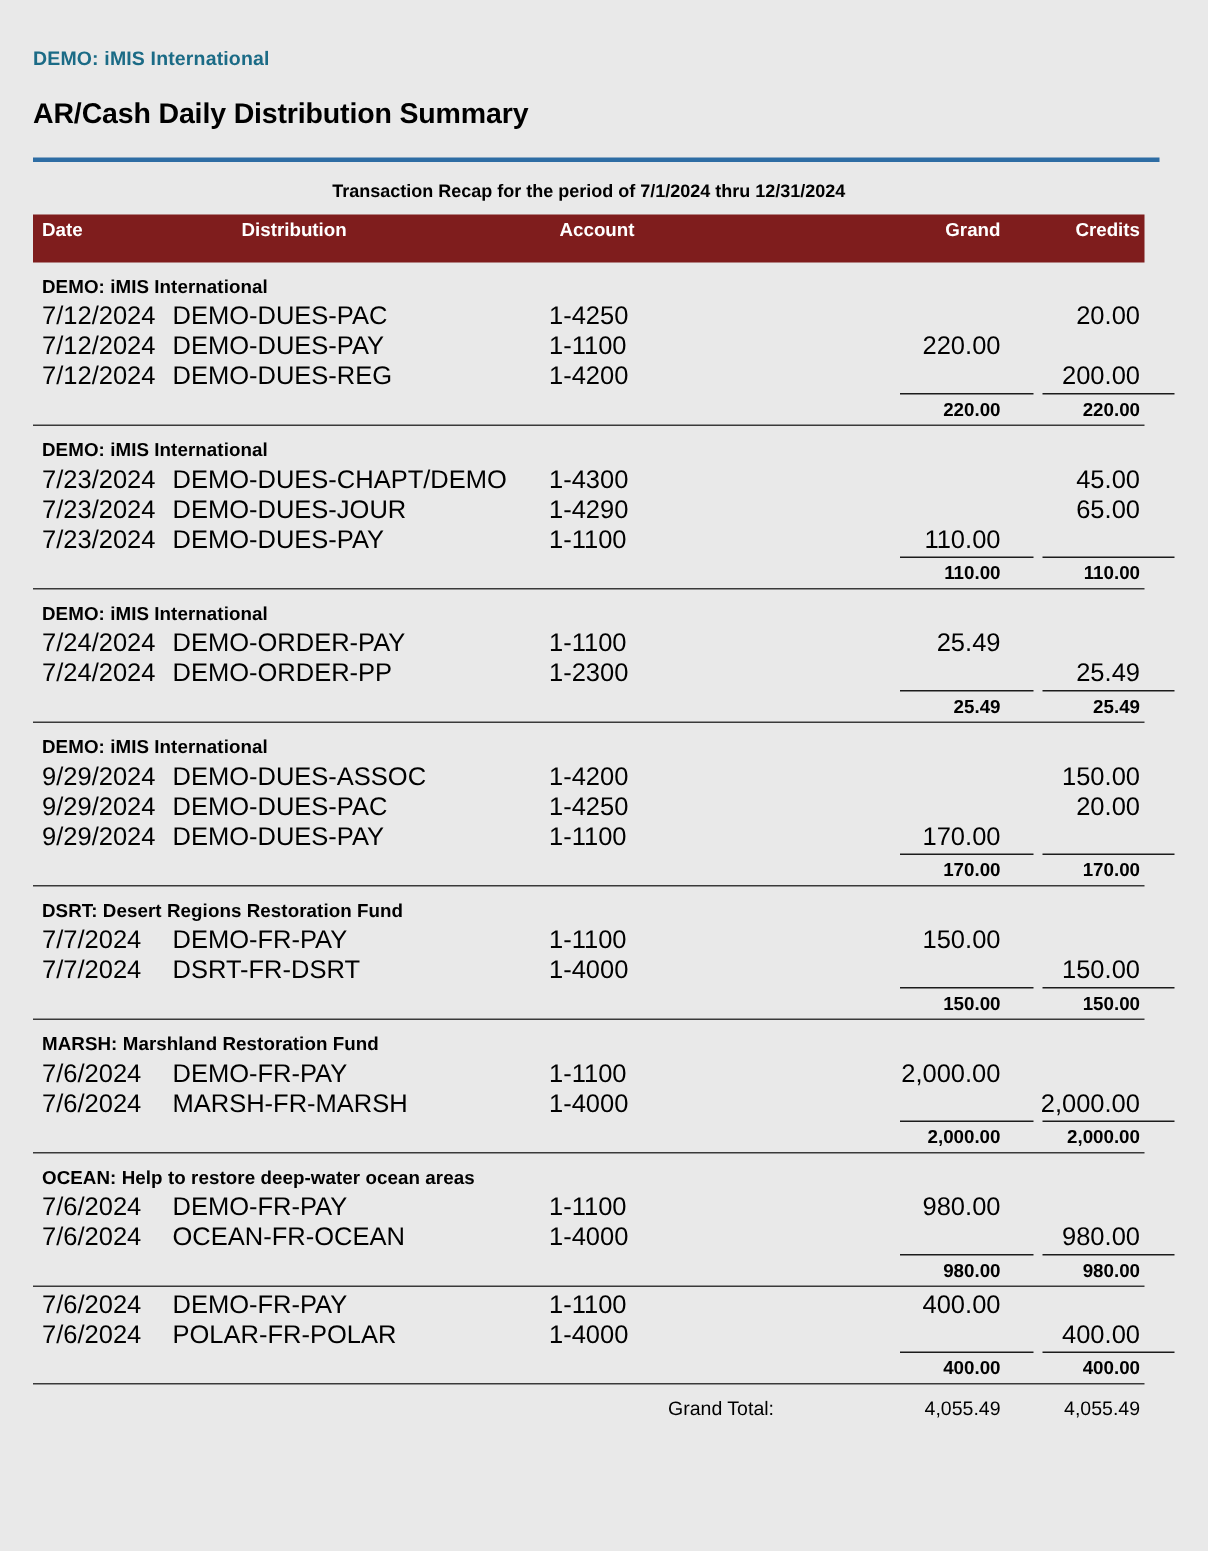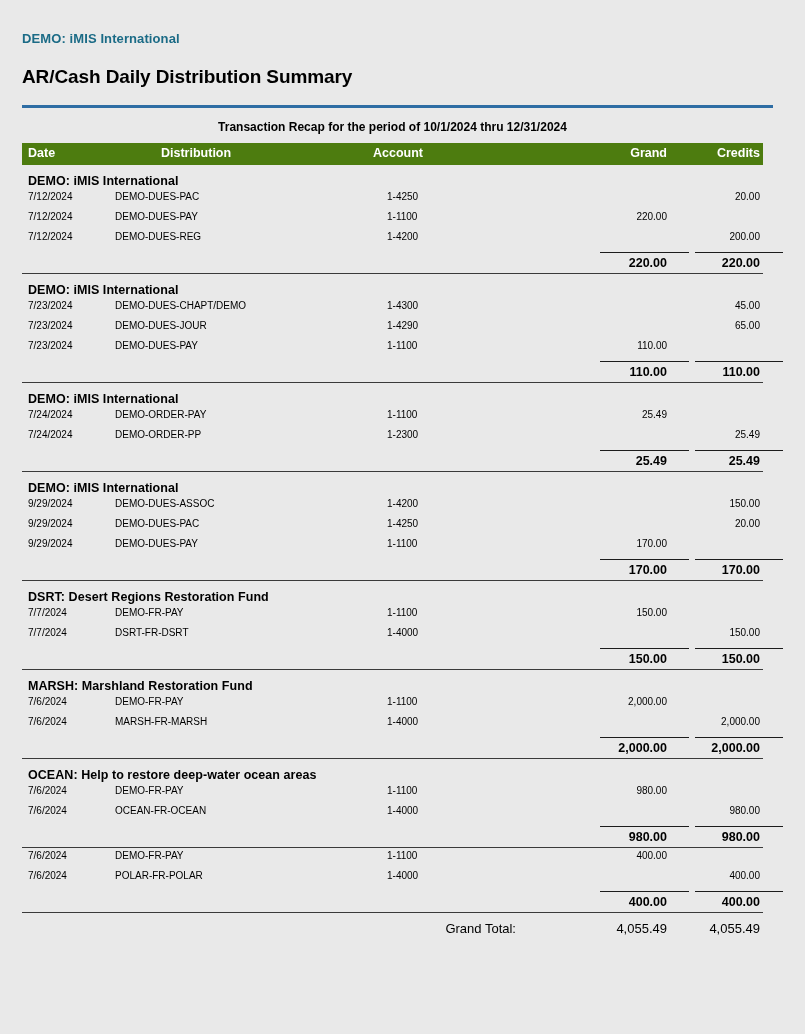--- a/index.html
+++ b/index.html
@@ -56,23 +56,23 @@
     line-height: 14px;
   }
 
   
   .table {
     margin-top: 9px;
     width: 741px;
     position: relative;
   }
   .thead {
-    background: #4d7c0f;
+    background: #7f1d1d;
     color: #ffffff;
-    height: 22px;
+    height: 32px;
     position: relative;
     font-size: 12.5px;
     font-weight: bold;
   }
   .thead .th {
     position: absolute;
     top: 3px;
     white-space: nowrap;
   }
   .th-date   { left: 6px; }
@@ -93,30 +93,30 @@
   .group-title {
     font-size: 12.5px;
     font-weight: bold;
     padding: 9px 0 0 6px;
     line-height: 15px;
     letter-spacing: 0.05px;
   }
   .row {
     position: relative;
     height: 20px;
-    font-size: 10px;
+    font-size: 17px;
   }
   .row .cell {
     position: absolute;
     top: 2px;
     white-space: nowrap;
   }
   .c-date { left: 6px; }
   .c-dist { left: 93px; }
-  .c-acct { left: 365px; }
+  .c-acct { left: 344px; }
   .c-debit  { right: 96px; text-align: right; }
   .c-credit { right: 3px; text-align: right; }
 
   .subtotal-row {
     position: relative;
     height: 22px;
     font-size: 12.5px;
     font-weight: bold;
     margin-top: 2px;
   }
@@ -179,21 +179,21 @@
 <body>
 
 <div class="page">
 
   <div class="org-heading">DEMO: iMIS International</div>
 
   <div class="report-title">AR/Cash Daily Distribution Summary</div>
 
   <div class="title-rule"></div>
 
-  <div class="recap">Transaction Recap for the period of 10/1/2024 thru 12/31/2024</div>
+  <div class="recap">Transaction Recap for the period of 7/1/2024 thru 12/31/2024</div>
 
   <div class="table">
     <div class="thead">
       <span class="th th-date">Date</span>
       <span class="th th-dist">Distribution</span>
       <span class="th th-acct">Account</span>
       <span class="th th-debits">Grand</span>
       <span class="th th-credit">Credits</span>
     </div>
 

